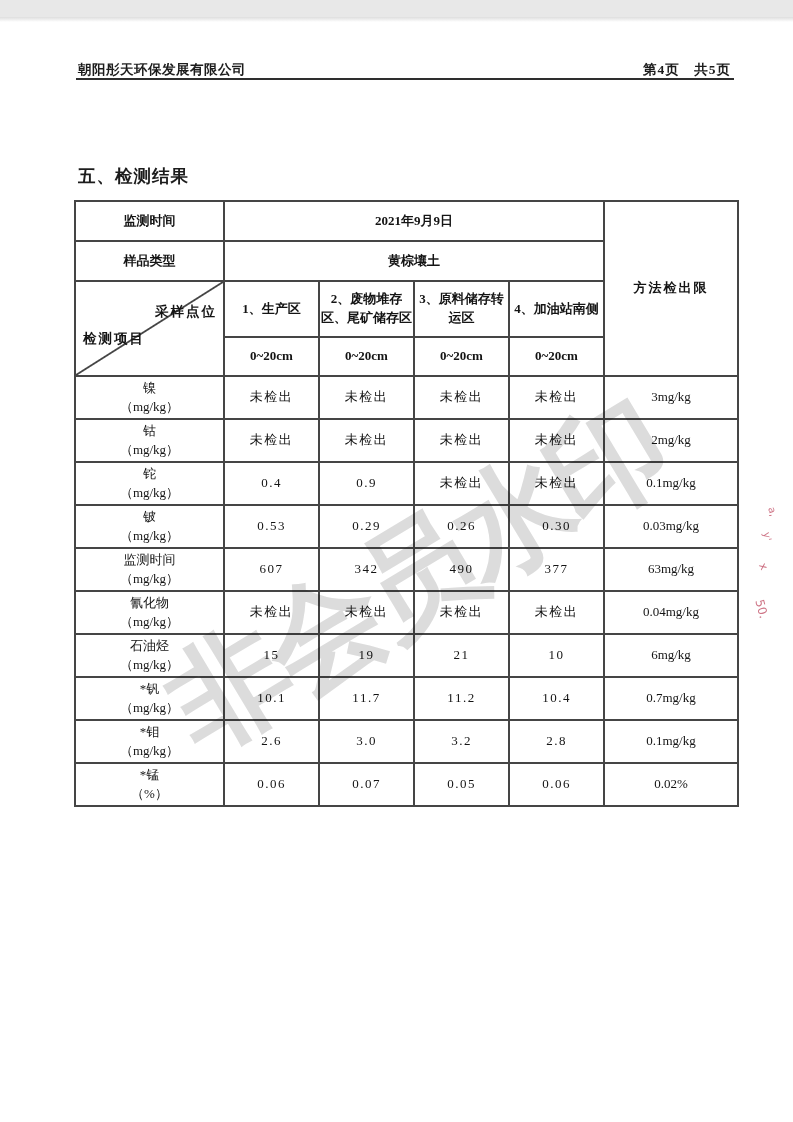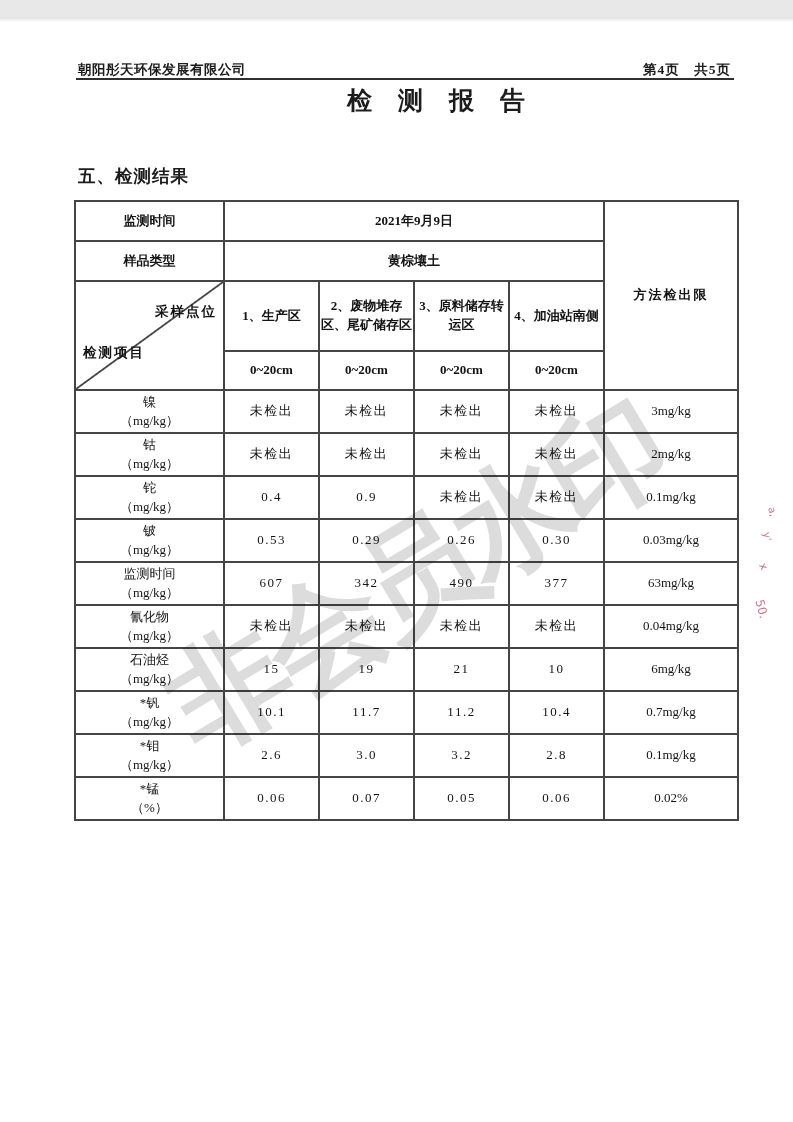--- a/index.html
+++ b/index.html
@@ -42,21 +42,21 @@
     position:absolute; left:74px; top:183px; width:663px;
     border-collapse:collapse; table-layout:fixed;
   }
   table.results td{
     border:2px solid #454545; text-align:center; vertical-align:middle;
     font-size:13px; padding:0; line-height:1.45; color:#141414;
   }
   td.bold{font-weight:bold;}
   td.val{letter-spacing:1.5px;}
   tr.meta-row{height:40px;}
-  tr.sites-row{height:70px;}
+  tr.sites-row{height:56px;}
   tr.depth-row{height:39px;}
   tr.data-row{height:43px;}
   td.site-hd{font-weight:bold; padding:0 5px;}
   td.method-hd{font-weight:bold; letter-spacing:2px;}
   td.diag{
     position:relative;
     background:linear-gradient(to bottom right,
       transparent calc(50% - 1.4px), #454545 calc(50% - 0.4px),
       #454545 calc(50% + 0.4px), transparent calc(50% + 1.4px));
   }
@@ -80,21 +80,20 @@
 <body>
 
 <div class="page">
 
   <div class="scan-edge-top"></div>
 
   <div class="company">朝阳彤天环保发展有限公司</div>
   <div class="page-info">第4页　共5页</div>
   <div class="header-rule"></div>
 
-  <div class="report-title">检测报告</div>
 
   <div class="section-title">五、检测结果</div>
 
   <table class="results">
     <colgroup>
       <col style="width:149px">
         <col style="width:95px">
         <col style="width:95px">
       <col style="width:95px">
         <col style="width:95px">

